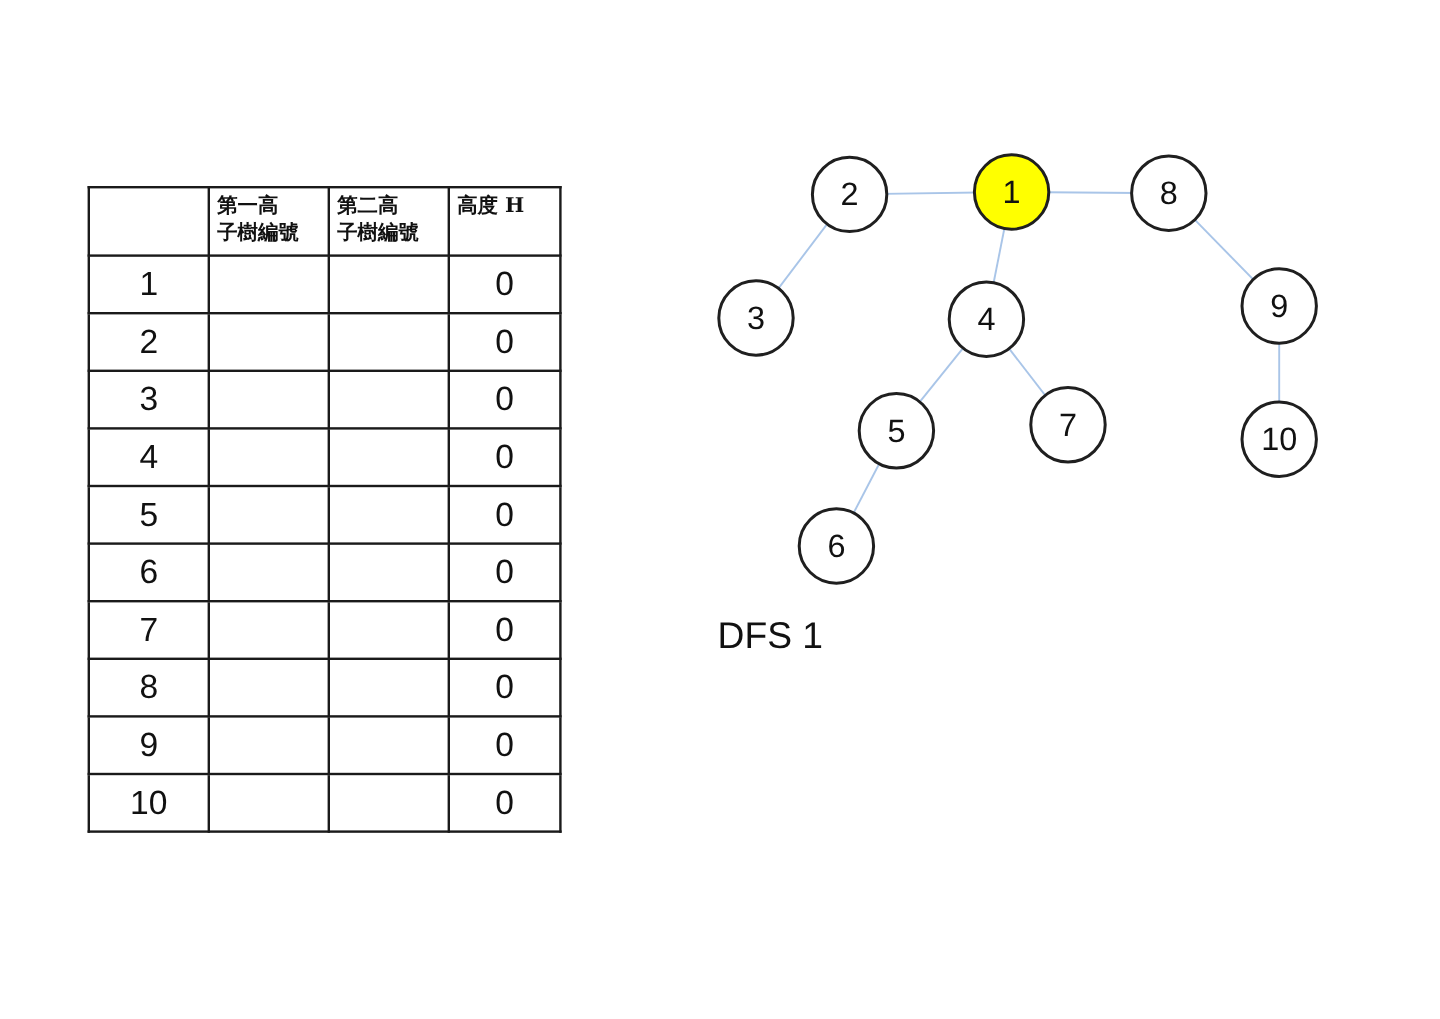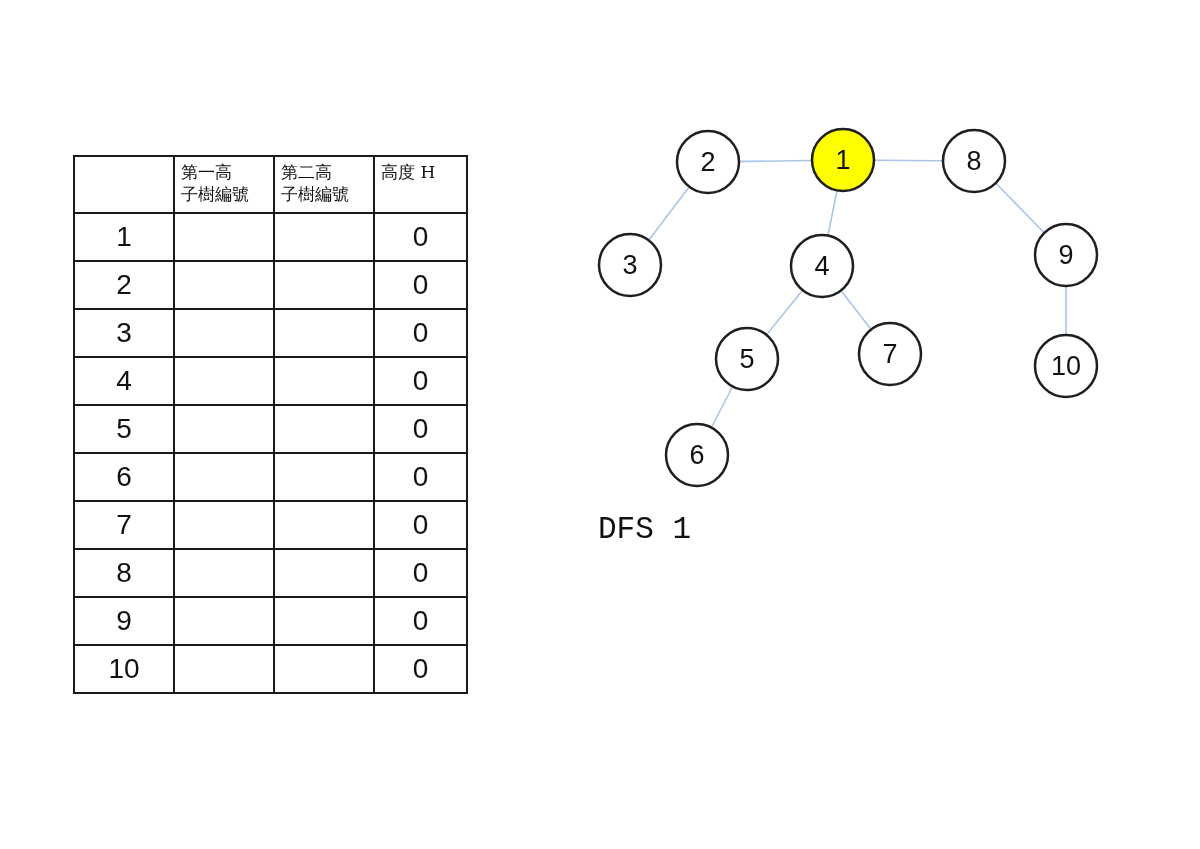--- a/index.html
+++ b/index.html
@@ -25,21 +25,21 @@
   }
   table.height-table th,
   table.height-table td {
     border: 2px solid #1a1a1a;
     background: #ffffff;
   }
   table.height-table thead tr { height: 57px; }
   table.height-table tbody tr { height: 48px; }
   table.height-table th {
     font-family: "DejaVu Serif", "Liberation Serif", serif;
-    font-weight: normal;
+    font-weight: bold;
     font-size: 17px;
     line-height: 1.32;
     text-align: left;
     vertical-align: top;
     padding: 4px 6px;
     white-space: pre-line;
     margin-left: 22px;
   }
   table.height-table td {
     font-family: "Liberation Sans", sans-serif;
@@ -60,21 +60,21 @@
   svg.graph-svg text {
     font-family: "Liberation Sans", sans-serif;
     font-size: 27px;
     fill: #111111;
   }
 
   .caption {
     position: absolute;
     left: 598px;
     top: 512px;
-    font-family: Liberation Mono, monospace;
+    font-family: Liberation Sans, sans-serif;
     font-size: 31px;
     color: #111111;
   }
 </style>
 </head>
 <body>
 
 <div class="canvas">
 
   <table class="height-table">

